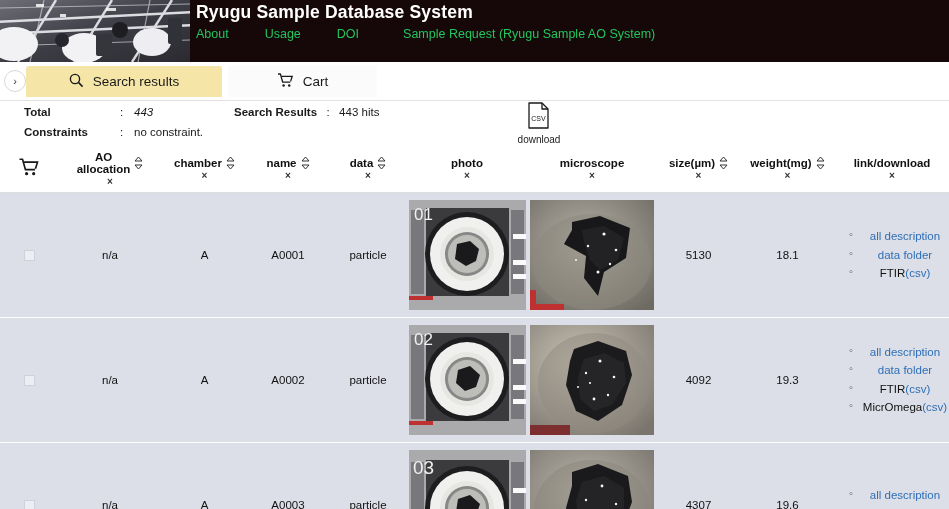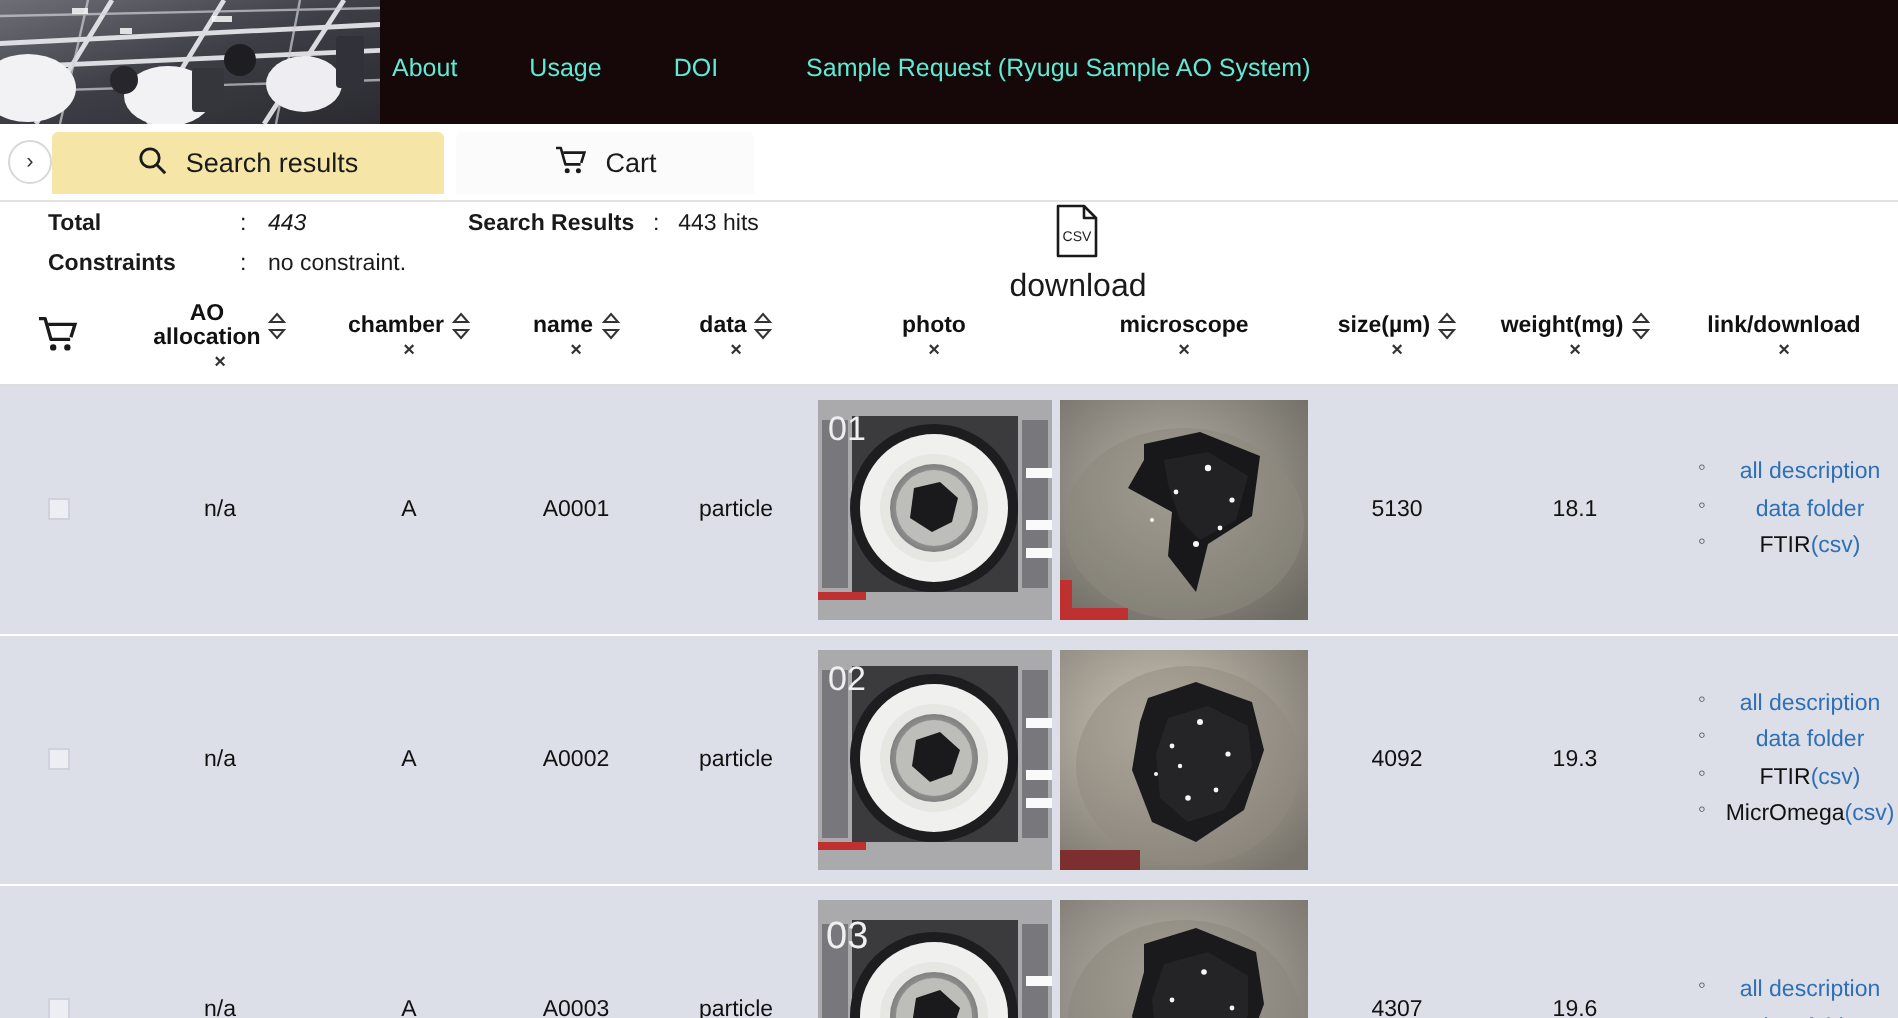--- a/index.html
+++ b/index.html
@@ -30,21 +30,21 @@
     font-size: 17.5px;
     font-weight: bold;
     letter-spacing: 0.2px;
   }
   .header-nav {
     position: absolute; left: 196px; top: 27px;
     display: flex;
     align-items: center;
   }
   .header-nav a {
-    color: #5eead4;
+    color: #22c55e;
     font-size: 12.5px;
     text-decoration: none;
     white-space: nowrap;
   }
   .nav-about  { margin-left: 0px; }
   .nav-usage  { margin-left: 36px; }
   .nav-doi    { margin-left: 36px; }
   .nav-req    { margin-left: 44px; }
 
   .logos {
@@ -116,21 +116,21 @@
   .sr-colon    { width: 22px; text-align: center; }
 
   .download-box {
     position: absolute; left: 512px; top: 102px;
     width: 54px;
     display: flex; flex-direction: column; align-items: center;
     cursor: pointer;
     z-index: 4;
   }
   .download-label {
-    font-size: 16px; color: #1a1a1a; margin-top: 1px;
+    font-size: 10px; color: #1a1a1a; margin-top: 1px;
   }
 
   
   .table-wrap {
     position: relative;
     width: 949px;
     height: 364px;
     overflow: hidden;
     background: #fde047;
   }
@@ -250,20 +250,21 @@
       <rect x="96" y="34" width="16" height="22" rx="2" fill="#35353c"></rect>
       <rect x="168" y="18" width="14" height="26" rx="2" fill="#31313a"></rect>
       <g fill="#fafafa" opacity="0.85">
         <rect x="36" y="4" width="8" height="3"></rect>
         <rect x="106" y="8" width="10" height="3"></rect>
         <rect x="60" y="14" width="6" height="3"></rect>
       </g>
     </svg>
   </div>
 
+  <div class="header-title">Ryugu Sample Database System</div>
 
   <div class="header-nav">
     <a class="nav-about">About</a>
     <a class="nav-usage">Usage</a>
     <a class="nav-doi">DOI</a>
     <a class="nav-req">Sample Request (Ryugu Sample AO System)</a>
   </div>
 
 </div>
 

